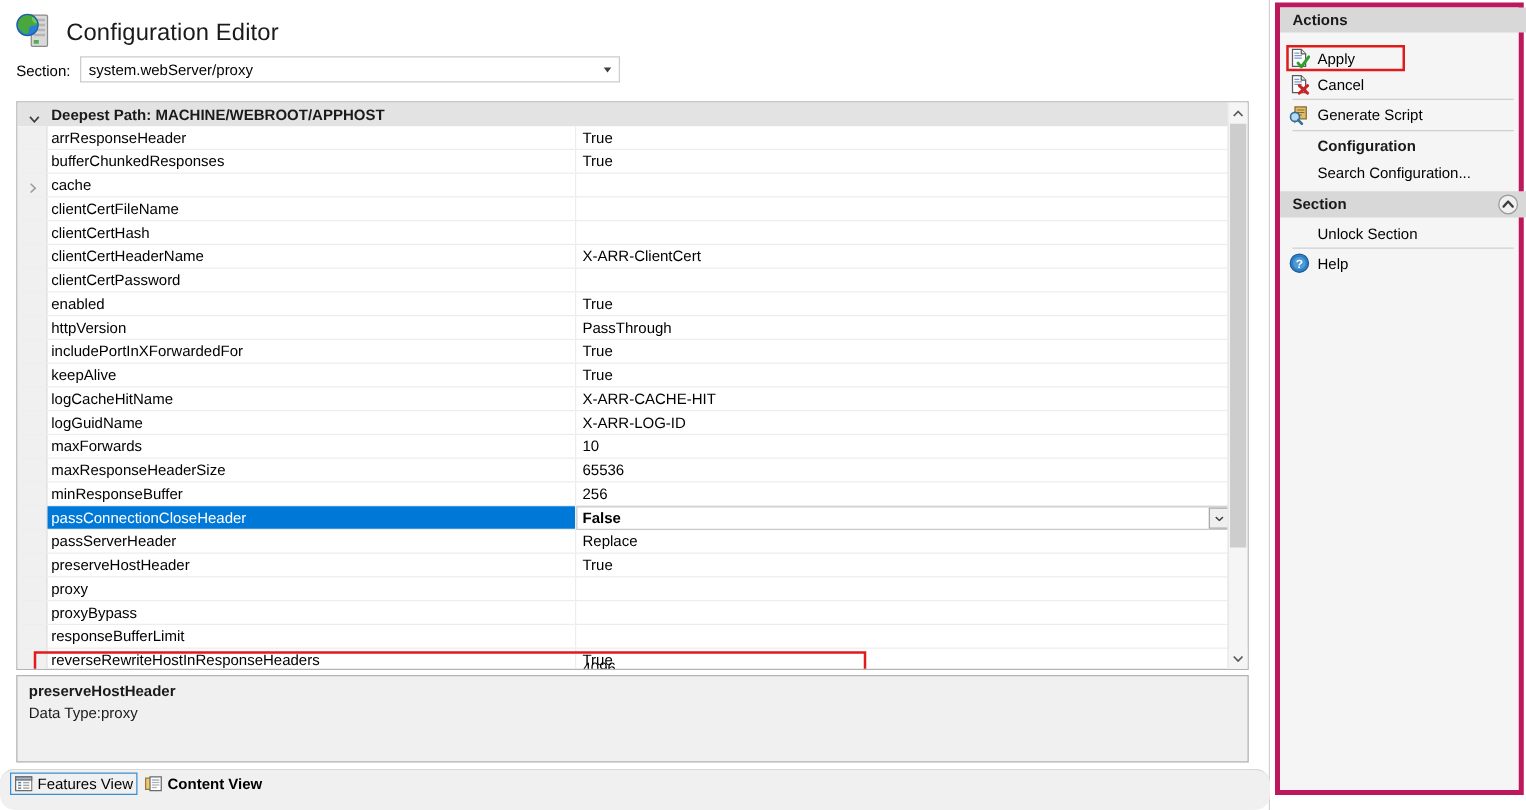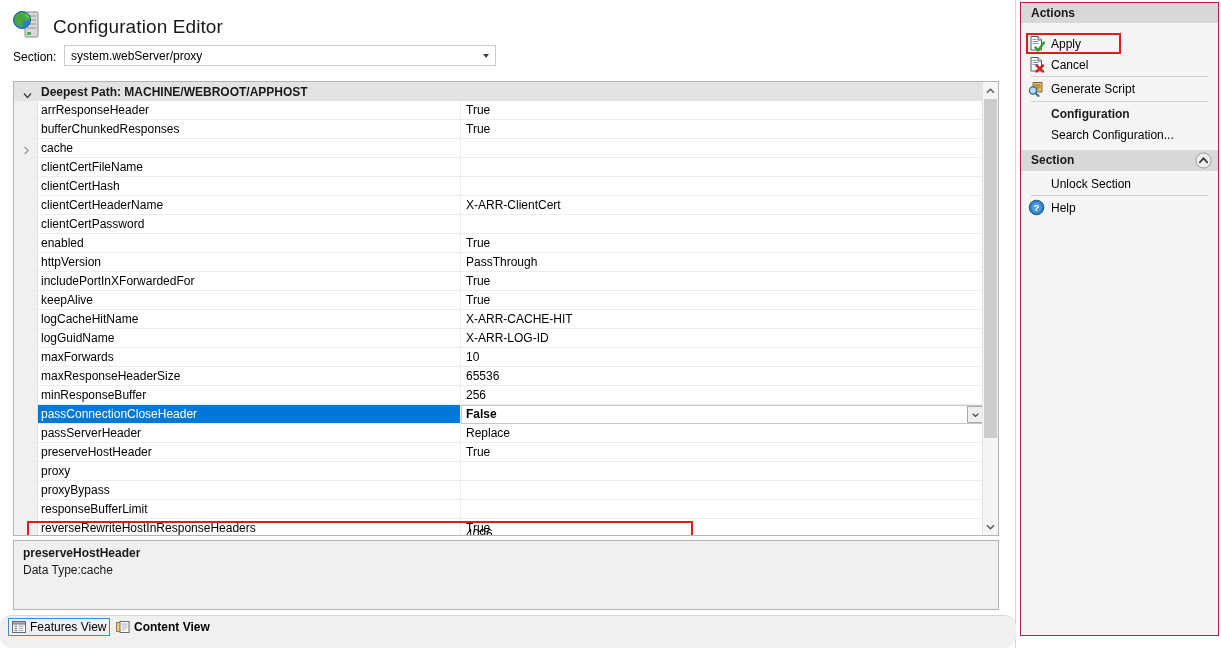--- a/index.html
+++ b/index.html
@@ -307,21 +307,21 @@
     flex: 0 0 auto;
   }
 
   
   #actions-panel {
     position: absolute;
     left: 1020px; top: 2px;
     width: 199px;
     height: 634px;
     background: #f5f5f5;
-    border: 1px solid #be185d;
+    border: 4px solid #be185d;
     box-sizing: border-box;
   }
   #actions-header {
     position: absolute;
     left: 0; top: 0;
     width: 197px; height: 20px;
     background: #d8d8d8;
     box-sizing: border-box;
   }
   #actions-header-text {
@@ -580,21 +580,21 @@
         <div class="sb-btn" id="sb-down">
           <svg width="9" height="6" viewBox="0 0 9 6">
             <path d="M1 1.2 L4.5 4.8 L8 1.2" fill="none" stroke="#5a5a5a" stroke-width="1.4"></path>
           </svg>
         </div>
       </div>
     </div>
 
     <div id="desc-panel">
       <div id="desc-title">preserveHostHeader</div>
-      <div id="desc-sub">Data Type:cache</div>
+      <div id="desc-sub">Data Type:proxy</div>
     </div>
 
     <div id="status-bar">
       <div class="view-tab" id="tab-features">
         <span class="tab-ico">
           <svg width="14" height="14" viewBox="0 0 14 14">
             <rect x="0.5" y="1.5" width="13" height="11" fill="#ffffff" stroke="#6a6a6a"></rect>
             <rect x="0.5" y="1.5" width="13" height="2.5" fill="#9fb7cd" stroke="#6a6a6a"></rect>
             <rect x="2.5" y="5.5" width="2.5" height="1.2" fill="#5b7ea0"></rect>
             <rect x="2.5" y="7.7" width="2.5" height="1.2" fill="#5b7ea0"></rect>

